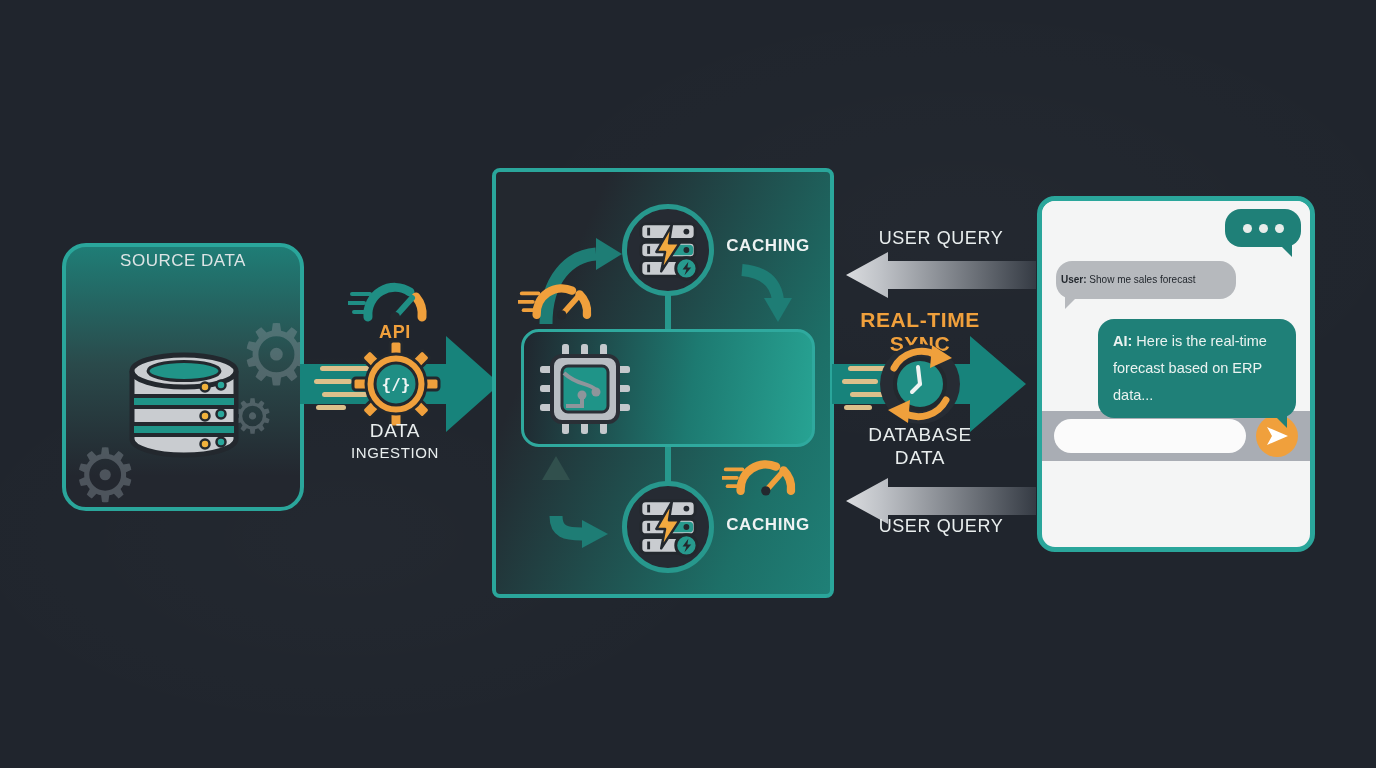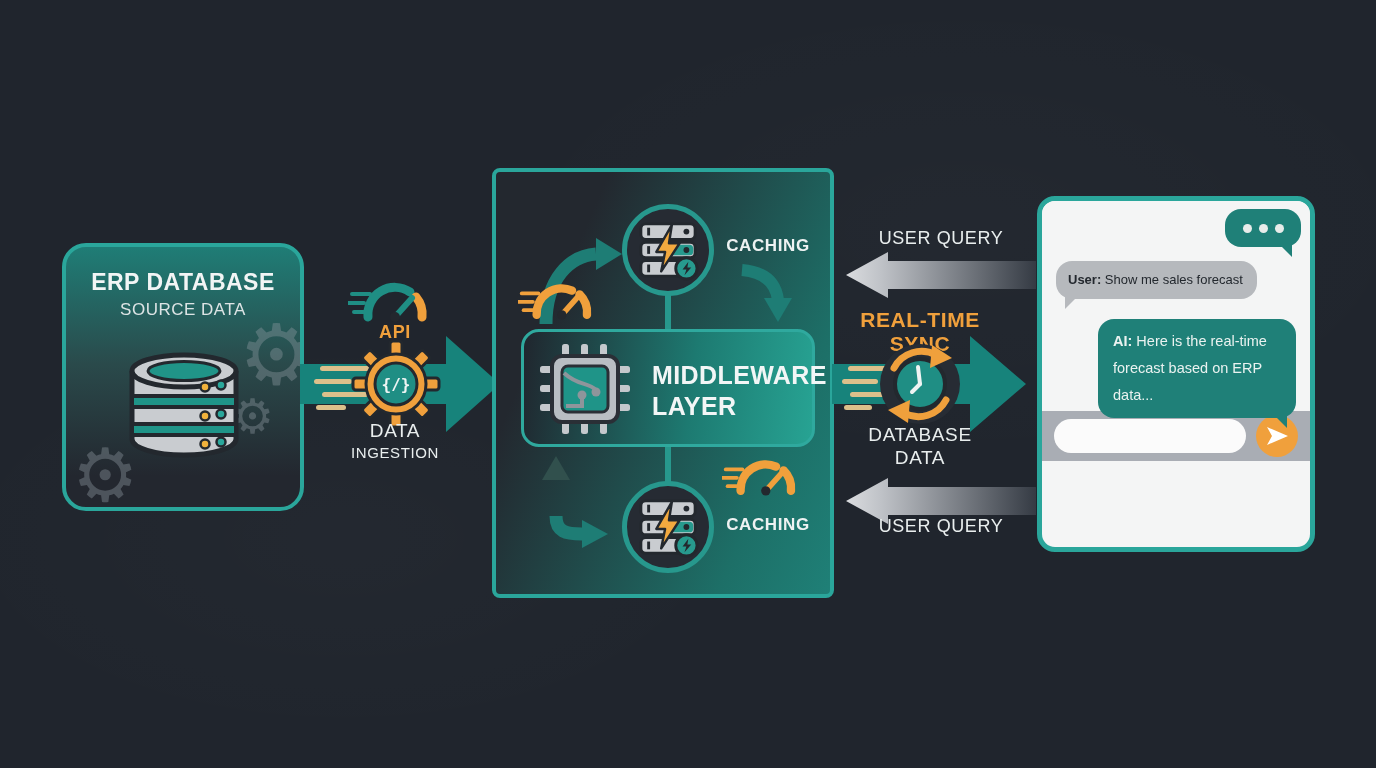--- a/index.html
+++ b/index.html
@@ -63,21 +63,21 @@
   .chat-title{position:absolute;left:20px;top:15px;font-size:21px;line-height:26px;font-weight:bold;color:#f3f6f6;letter-spacing:.3px;}
   .chat-title span{display:block;}
   .chat-body{position:relative;height:210px;background:#f4f5f5;}
   .bubble{position:absolute;border-radius:16px;box-sizing:border-box;}
   .bubble.teal{background:#1f8078;color:#eaf2f0;}
   .bubble.grey{background:#b6b9bd;color:#23282e;}
   .tail-br::after{content:"";position:absolute;bottom:-10px;right:9px;border-top:13px solid #1f8078;border-left:13px solid transparent;}
   .tail-bl::after{content:"";position:absolute;bottom:-10px;left:9px;border-top:13px solid #b6b9bd;border-right:13px solid transparent;}
   .typing{left:183px;top:8px;width:76px;height:38px;display:flex;align-items:center;justify-content:center;gap:7px;}
   .typing .dot{width:9px;height:9px;border-radius:50%;background:#e8ecea;}
-  .msg-user{left:14px;top:60px;width:201px;padding:9px 12px;font-size:13px;line-height:20px;}
+  .msg-user{left:14px;top:60px;width:180px;padding:9px 5px;font-size:10px;line-height:20px;}
   .msg-ai{left:56px;top:118px;width:198px;padding:9px 15px;font-size:14.5px;line-height:27px;}
   .msg-prefix{font-weight:bold;}
   .chat-footer{
     height:50px;background:#a9adb4;display:flex;align-items:center;padding:0 12px;gap:10px;box-sizing:border-box;
   }
   .chat-input{
     flex:1;height:34px;border:none;border-radius:17px;background:#fbfbfb;outline:none;
     font-family:"Liberation Sans",sans-serif;font-size:14px;padding:0 14px;min-width:0;
   }
   .send-btn{
@@ -87,21 +87,20 @@
 </style>
 </head>
 <body>
 
 <div class="canvas">
 
   <div class="abs erp-box">
     <span class="gear-glyph" style="right:-14px;top:66px;font-size:84px;">⚙</span>
     <span class="gear-glyph" style="right:26px;top:146px;font-size:48px;">⚙</span>
     <span class="gear-glyph" style="left:6px;bottom:-6px;font-size:74px;">⚙</span>
-    <div class="erp-title">ERP DATABASE</div>
     <div class="erp-sub">SOURCE DATA</div>
     <svg class="abs" style="left:52px;top:94px;" width="132" height="128" viewBox="0 0 132 128">
       <path d="M14 30 L14 98 A52 16 0 0 0 118 98 L118 30" fill="#c9ccd0" stroke="#23282e" stroke-width="5"></path>
       <rect x="14" y="55" width="104" height="11" fill="#1f9488" stroke="#23282e" stroke-width="4"></rect>
       <rect x="14" y="83" width="104" height="11" fill="#1f9488" stroke="#23282e" stroke-width="4"></rect>
       <ellipse cx="66" cy="30" rx="52" ry="16" fill="#c9ccd0" stroke="#23282e" stroke-width="5"></ellipse>
       <ellipse cx="66" cy="30" rx="36" ry="9.5" fill="#209488" stroke="#23282e" stroke-width="3"></ellipse>
       <circle cx="87" cy="46" r="4.5" fill="#f0b13c" stroke="#23282e" stroke-width="2.5"></circle>
       <circle cx="103" cy="44" r="4.5" fill="#2aa79b" stroke="#23282e" stroke-width="2.5"></circle>
       <circle cx="87" cy="75" r="4.5" fill="#f0b13c" stroke="#23282e" stroke-width="2.5"></circle>
@@ -218,24 +217,20 @@
             <rect x="79" y="43" width="13" height="7" rx="2.5"></rect>
             <rect x="79" y="62" width="13" height="7" rx="2.5"></rect>
         </g>
         <rect x="14" y="14" width="66" height="66" rx="10" fill="#b9bec3" stroke="#2a2f36" stroke-width="4"></rect>
         <rect x="24" y="24" width="46" height="46" rx="6" fill="#1f9488" stroke="#2a2f36" stroke-width="3"></rect>
         <path d="M26 31 C40 44 50 40 58 48" fill="none" stroke="#8e959b" stroke-width="4"></path>
         <circle cx="58" cy="50" r="4.5" fill="#8e959b"></circle>
         <path d="M28 64 L44 64 L44 54" fill="none" stroke="#8e959b" stroke-width="4"></path>
         <circle cx="44" cy="53" r="4.5" fill="#8e959b"></circle>
       </svg>
-      <div class="abs mw-title">
-        <span>MIDDLEWARE</span>
-        <span>LAYER</span>
-      </div>
     </div>
 
     <div class="abs cache-circle" style="left:126px;top:309px;">
       <svg width="62" height="62" viewBox="0 0 64 64">
         <g fill="#c9ccd0" stroke="#23282e" stroke-width="3">
           <rect x="4" y="5" width="56" height="16" rx="5"></rect>
           <rect x="4" y="24" width="56" height="16" rx="5"></rect>
           <rect x="4" y="43" width="56" height="16" rx="5"></rect>
         </g>
         <rect x="34" y="26.5" width="24" height="11" rx="4" fill="#279a8e"></rect>

